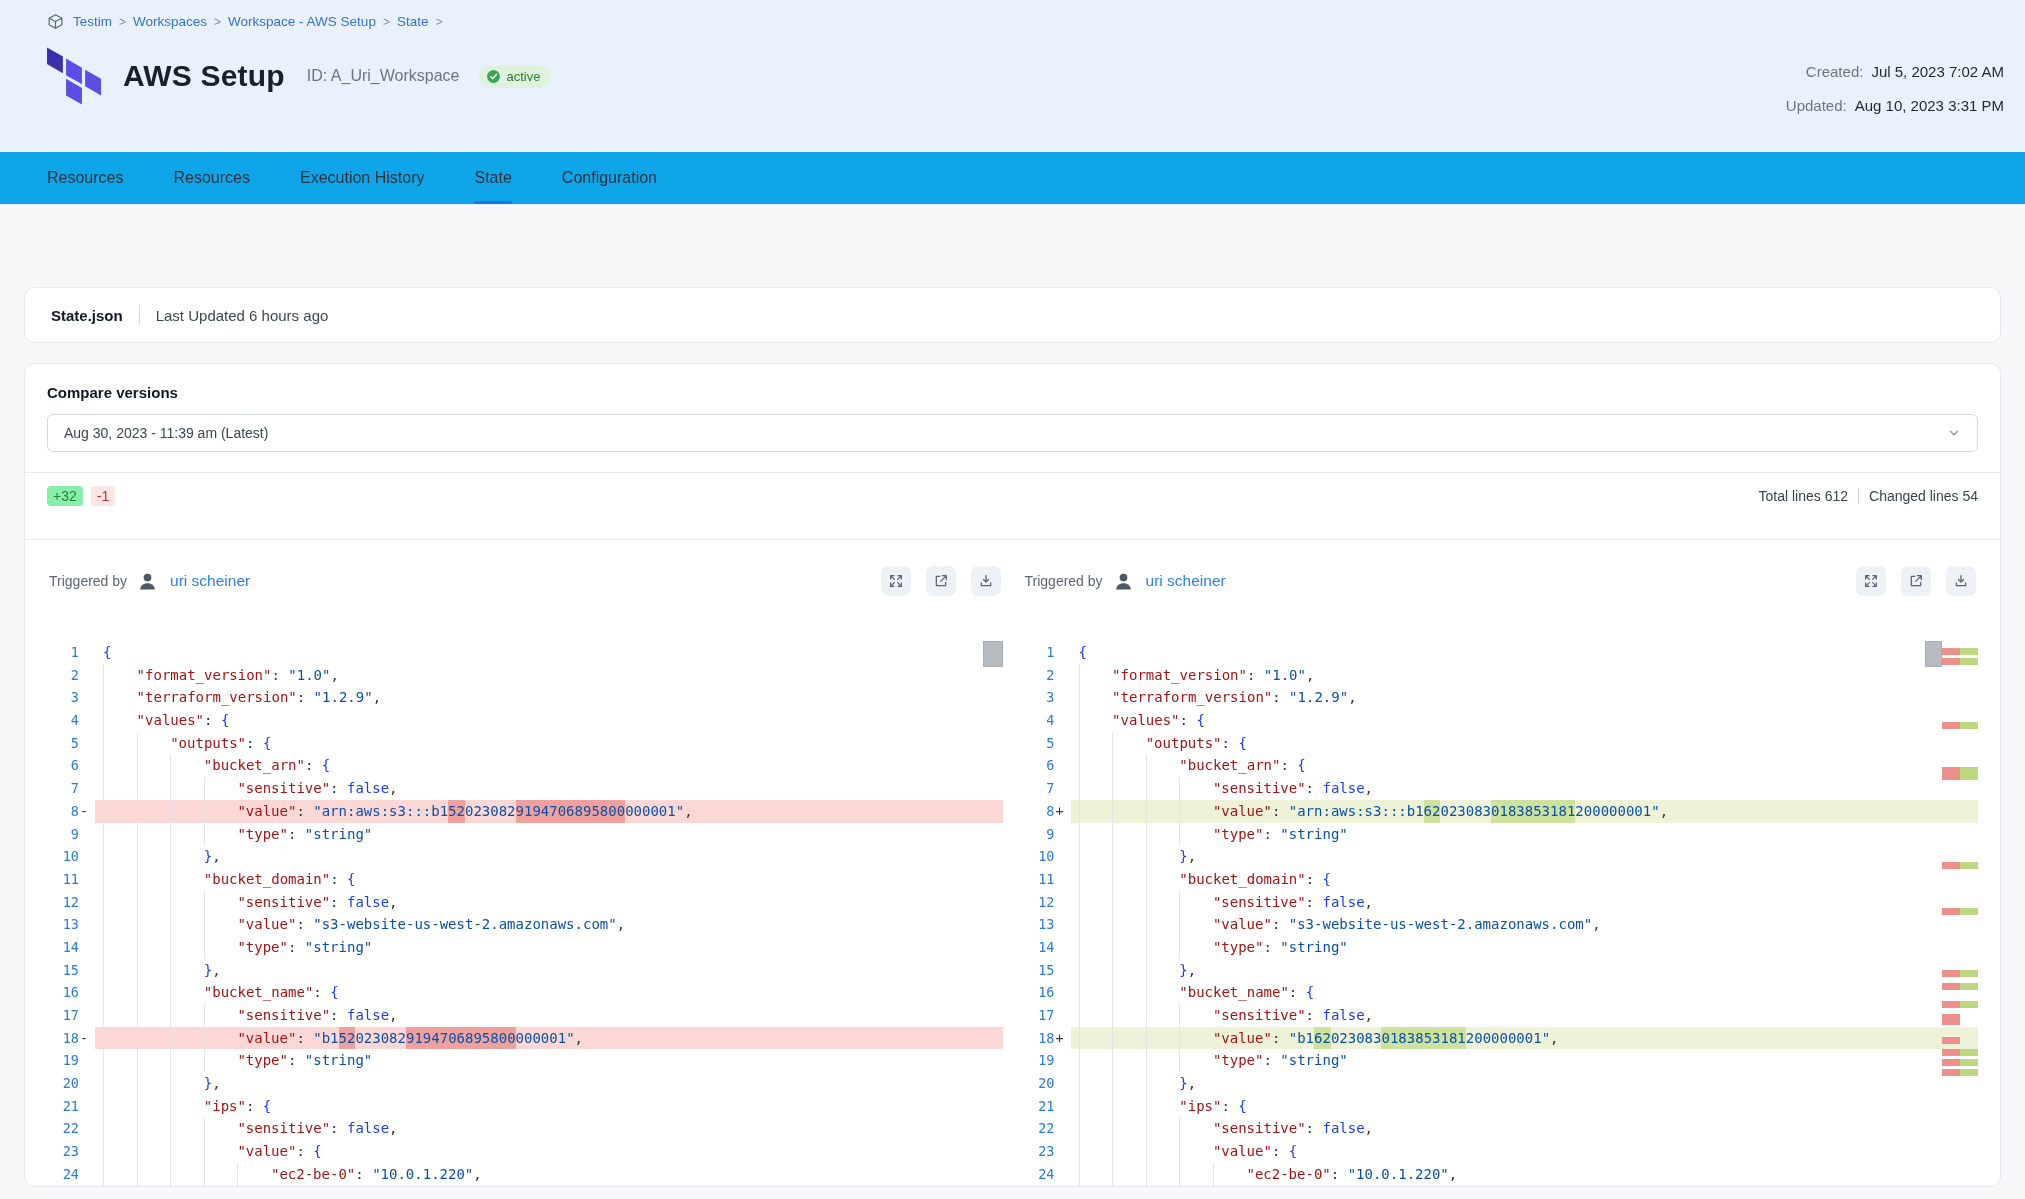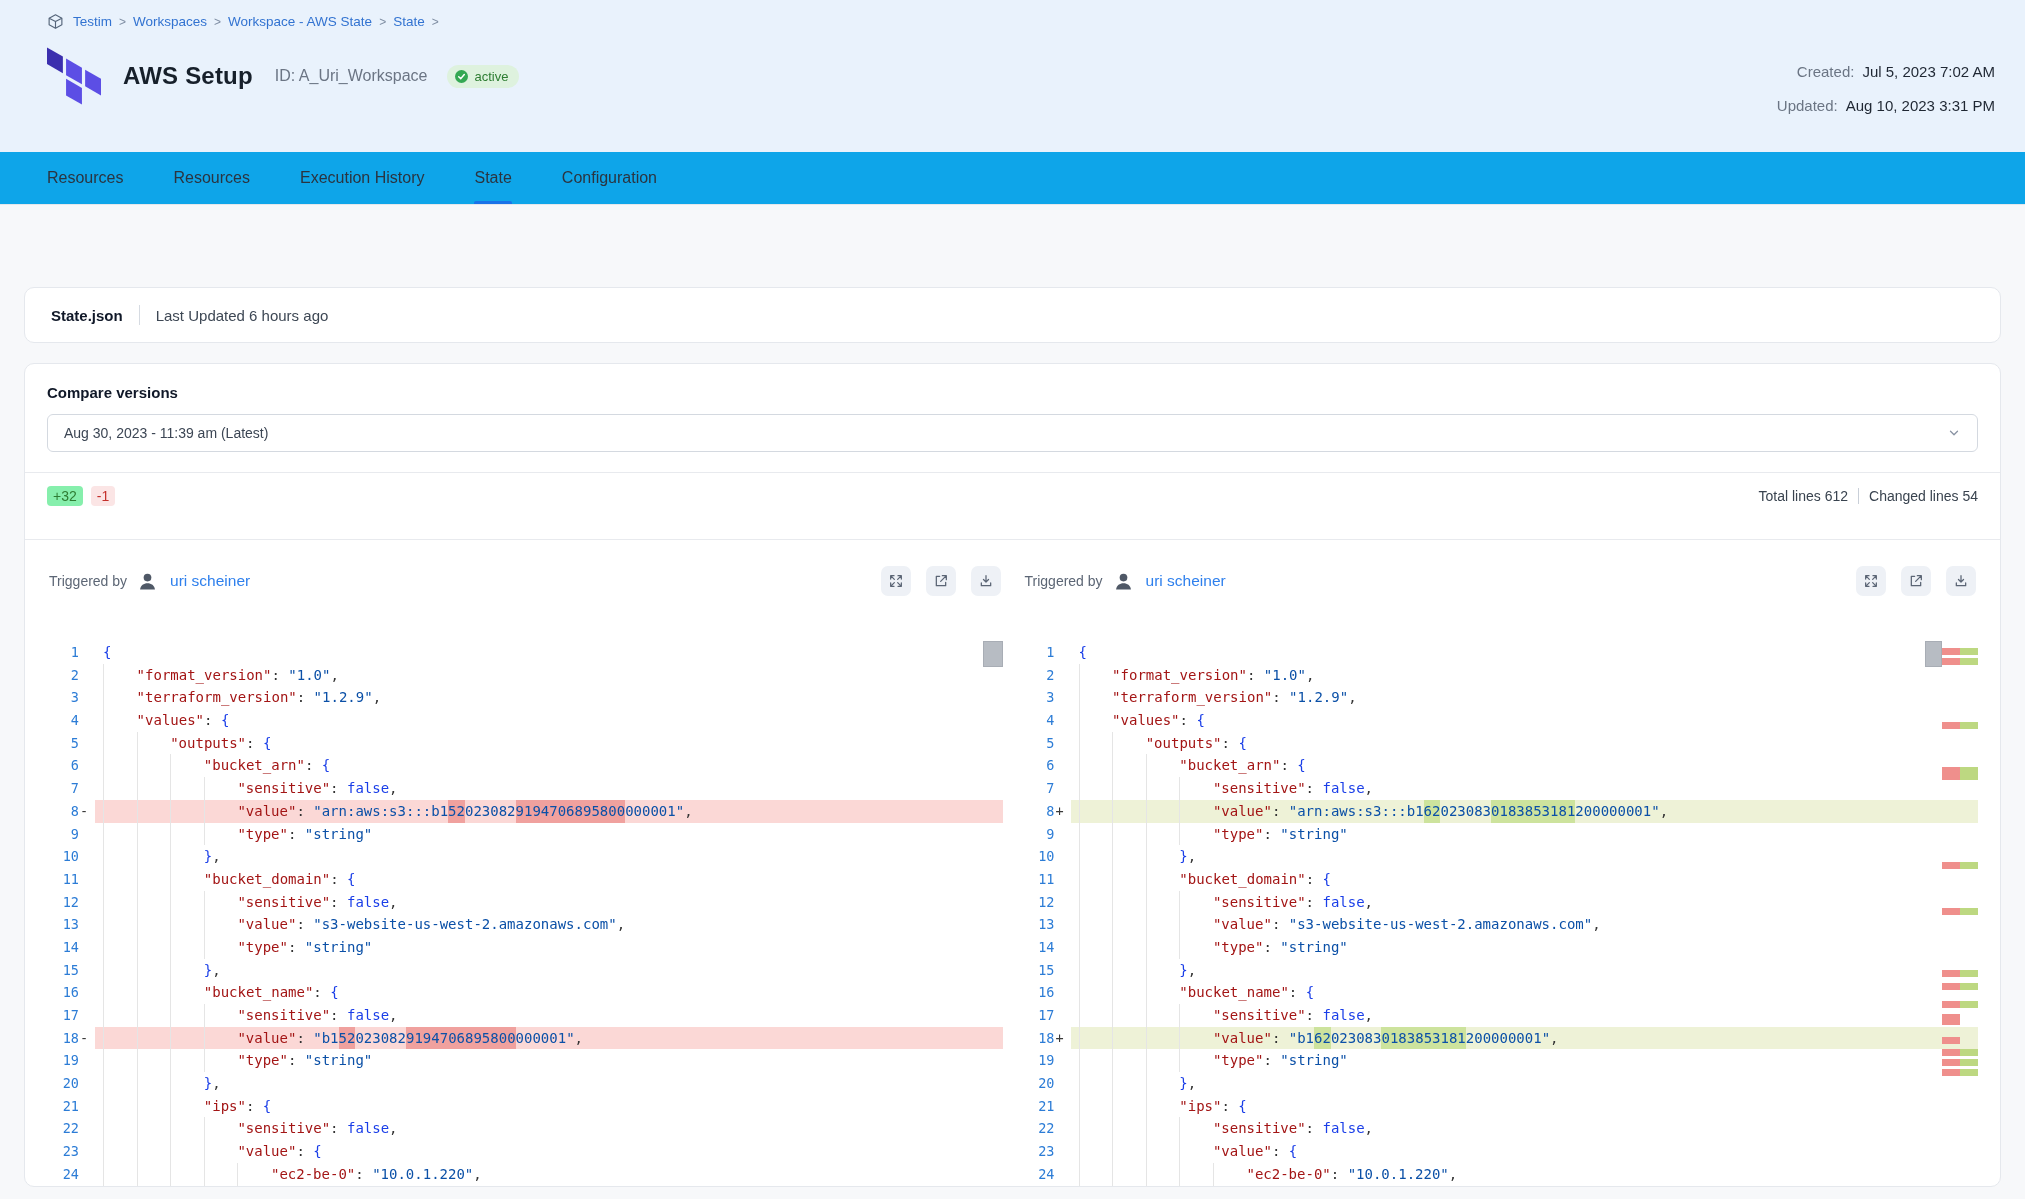--- a/index.html
+++ b/index.html
@@ -7,26 +7,26 @@
     font-family:"Liberation Sans", sans-serif; color:#1f2733; }
 
   
   .topbar { background:#e9f2fc; height:152px; position:relative; padding:13px 0 0 47px; }
   .crumbs { display:flex; align-items:center; gap:7px; font-size:13.5px; }
   .crumbs .cube { width:17px; height:17px; margin-right:2px; }
   .crumb { color:#3273d1; cursor:pointer; text-decoration:none; }
   .crumb-sep { color:#7f8ea3; font-size:12px; }
   .title-row { display:flex; align-items:center; margin-top:17px; }
   .tf-logo { width:54px; height:58px; }
-  .page-title { font-size:24px; font-weight:600; color:#17202b; margin-left:22px; letter-spacing:.2px; }
+  .page-title { font-size:30px; font-weight:600; color:#17202b; margin-left:22px; letter-spacing:.2px; }
   .ws-id { font-size:16px; color:#6b7584; margin-left:22px; }
   .badge { display:inline-flex; align-items:center; gap:6px; background:#def2de; color:#2e7d32;
     font-size:13px; border-radius:12px; padding:4px 11px 4px 8px; margin-left:20px; }
   .badge .chk { width:13px; height:13px; }
-  .meta { position:absolute; top:55px; right:30px; text-align:right; font-size:15px; line-height:34px; }
+  .meta { position:absolute; top:55px; right:21px; text-align:right; font-size:15px; line-height:34px; }
   .meta .lbl { color:#6b7584; margin-right:8px; }
   .meta .val { color:#1f2733; }
 
   
   .tabs { background:#0ea5e9; border-bottom:1px solid #e4e7eb; height:53px; display:flex; gap:50px;
     padding-left:47px; align-items:stretch; }
   .tab { font-size:16px; color:#2b3440; display:flex; align-items:center; position:relative; cursor:pointer; }
   .tab.active::after { content:""; position:absolute; left:0; right:0; bottom:0; height:3px;
     background:var(--accent); border-radius:2px 2px 0 0; }
 
@@ -97,21 +97,21 @@
   <nav class="crumbs">
     <svg class="cube" viewBox="0 0 24 24" fill="none" stroke="#55657a" stroke-width="1.6" stroke-linejoin="round">
       <path d="M12 2.5 L21 7.3 V16.7 L12 21.5 L3 16.7 V7.3 Z"></path>
       <path d="M3 7.3 L12 12 L21 7.3 M12 12 V21.5"></path>
     </svg>
 
   <span class="crumb">Testim</span>
       <span class="crumb-sep">&gt;</span>
       <span class="crumb">Workspaces</span>
       <span class="crumb-sep">&gt;</span>
-      <span class="crumb">Workspace - AWS State</span>
+      <span class="crumb">Workspace - AWS Setup</span>
       <span class="crumb-sep">&gt;</span>
       <span class="crumb">State</span>
       <span class="crumb-sep">&gt;</span>
     </nav>
 
   <div class="title-row">
     <svg class="tf-logo" viewBox="0 0 68 72">
       <polygon points="0,0 20,11.5 20,32.5 0,21" fill="#3b2fae"></polygon>
       <polygon points="24,14 44,25.5 44,46.5 24,35" fill="#5c4ee5"></polygon>
       <polygon points="48,28 68,39.5 68,60.5 48,49" fill="#5c4ee5"></polygon>

